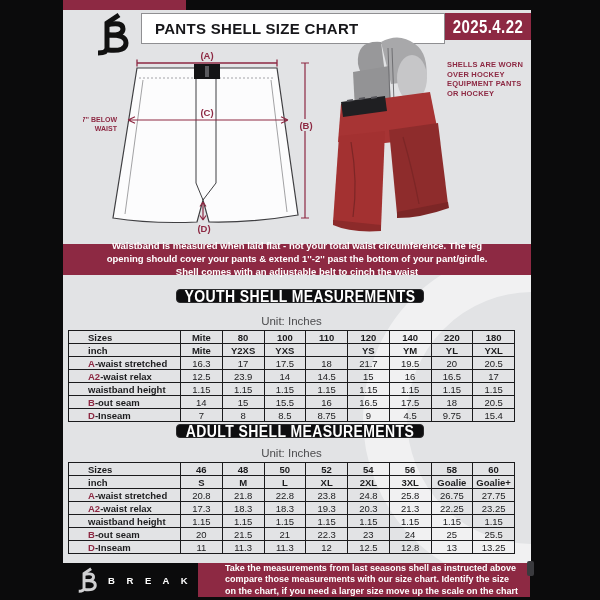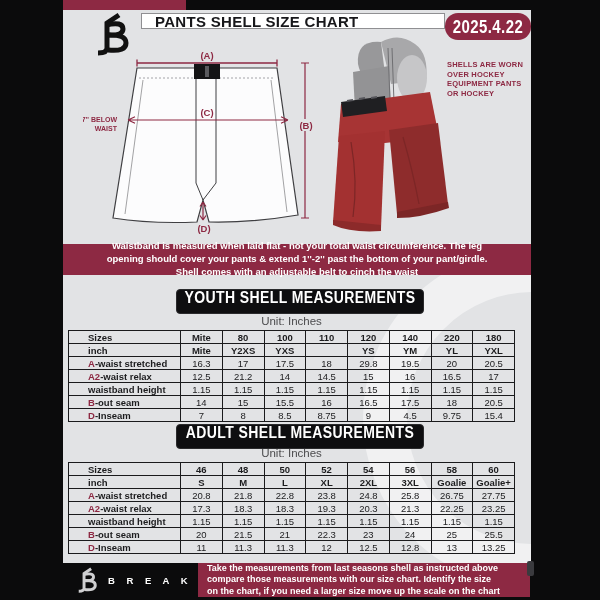--- a/index.html
+++ b/index.html
@@ -14,48 +14,48 @@
     background:#e2e3e5;overflow:hidden;
   }
   
   .watermark{
     position:absolute;left:300px;top:238px;width:340px;height:340px;border-radius:50%;
     border:44px solid rgba(255,255,255,.5);box-sizing:border-box;
   }
   
   .logo-b{position:absolute;left:26px;top:2px;width:46px;height:44px;color:#111;}
   .title-box{
-    position:absolute;left:78px;top:3px;width:304px;height:16px;background:#ffffff;
+    position:absolute;left:78px;top:3px;width:304px;height:31px;background:#ffffff;
     border:1px solid #8f8f92;box-sizing:border-box;display:flex;align-items:center;
     padding-left:13px;font-size:15px;font-weight:700;color:#17171a;letter-spacing:.3px;
   }
   .date-box{
     position:absolute;left:382px;top:3px;width:86px;height:27px;background:#8d2943;
     display:flex;align-items:center;justify-content:center;color:#fff;
-    font-size:15px;font-weight:800;border-radius:13px;
+    font-size:15px;font-weight:800;
   }
   .cond{display:inline-block;transform:scaleY(1.18);letter-spacing:.4px;}
   
   .pants-svg{position:absolute;left:20px;top:40px;}
   .shorts-svg{position:absolute;left:270px;top:22px;}
   .photo-note{
     position:absolute;left:384px;top:50px;width:84px;color:#8d2943;
     font-size:7.5px;font-weight:700;line-height:9.5px;letter-spacing:.2px;
   }
   
   .info-banner{
     position:absolute;left:0;top:234px;width:468px;height:31px;background:#8d2943;
     color:#fff;display:flex;flex-direction:column;align-items:center;justify-content:center;
     font-size:9.5px;font-weight:700;line-height:12.8px;text-align:center;
   }
   .info-banner div{white-space:nowrap;}
   
   .section-banner{
-    position:absolute;left:113px;width:248px;height:25px;background:#0e0e10;border-radius:4px;
-    display:flex;justify-content:center;color:#fff;
+    position:absolute;left:113px;width:248px;height:14px;background:#0e0e10;border-radius:4px;
+    display:flex;align-items:center;justify-content:center;color:#fff;
     font-size:14px;font-weight:800;letter-spacing:1px;border:1px solid #2a2a2c;box-sizing:border-box;
   }
   #youth-banner{top:279px;}
   #adult-banner{top:414px;}
   .unit{
     position:absolute;left:5px;width:447px;text-align:center;color:#4c4c4e;font-size:11.5px;
   }
   #youth-unit{top:305px;}
   #adult-unit{top:437px;}
   
@@ -73,21 +73,21 @@
   table.meas .accent{color:#8d2943;font-weight:700;}
   
   .footer-logo{position:absolute;left:74px;top:567px;display:flex;align-items:center;color:#d6d6d8;}
   .footer-logo .logo-b2{width:26px;height:26px;margin-right:8px;color:#cfcfd1;}
   .brand-text{font-size:9.5px;font-weight:700;letter-spacing:4.5px;color:#fff;white-space:nowrap;}
   .footer-note{
     position:absolute;left:198px;top:563px;width:332px;height:34px;background:#8d2943;
     color:#fff;font-size:9px;font-weight:700;line-height:11.3px;
     display:flex;flex-direction:column;justify-content:center;padding-left:9px;box-sizing:border-box;
   }
-  .footer-note div{white-space:nowrap;}
+  .footer-note div{white-space:nowrap;margin-left:18px;}
   .scroll-notch{position:absolute;left:527px;top:561px;width:7px;height:15px;background:#3a3a3e;border-radius:2px;}
   svg text{font-family:"Liberation Sans", sans-serif;}
 </style>
 </head>
 <body>
 
 <div id="top-accent"></div>
 
 <div id="content">
 
@@ -203,29 +203,29 @@
           <td class="b">YM</td>
           <td class="b">YL</td>
           <td class="b">YXL</td>
         </tr>
         <tr>
           <td class="lbl"><span class="accent">A</span>-waist stretched</td>
           <td>16.3</td>
           <td>17</td>
           <td>17.5</td>
           <td>18</td>
-          <td>29.8</td>
+          <td>21.7</td>
           <td>19.5</td>
           <td>20</td>
           <td>20.5</td>
         </tr>
         <tr>
           <td class="lbl"><span class="accent">A2</span>-waist relax</td>
           <td>12.5</td>
-          <td>21.2</td>
+          <td>23.9</td>
           <td>14</td>
           <td>14.5</td>
           <td>15</td>
           <td>16</td>
           <td>16.5</td>
           <td>17</td>
         </tr>
         <tr>
           <td class="lbl">waistband height</td>
           <td>1.15</td>

